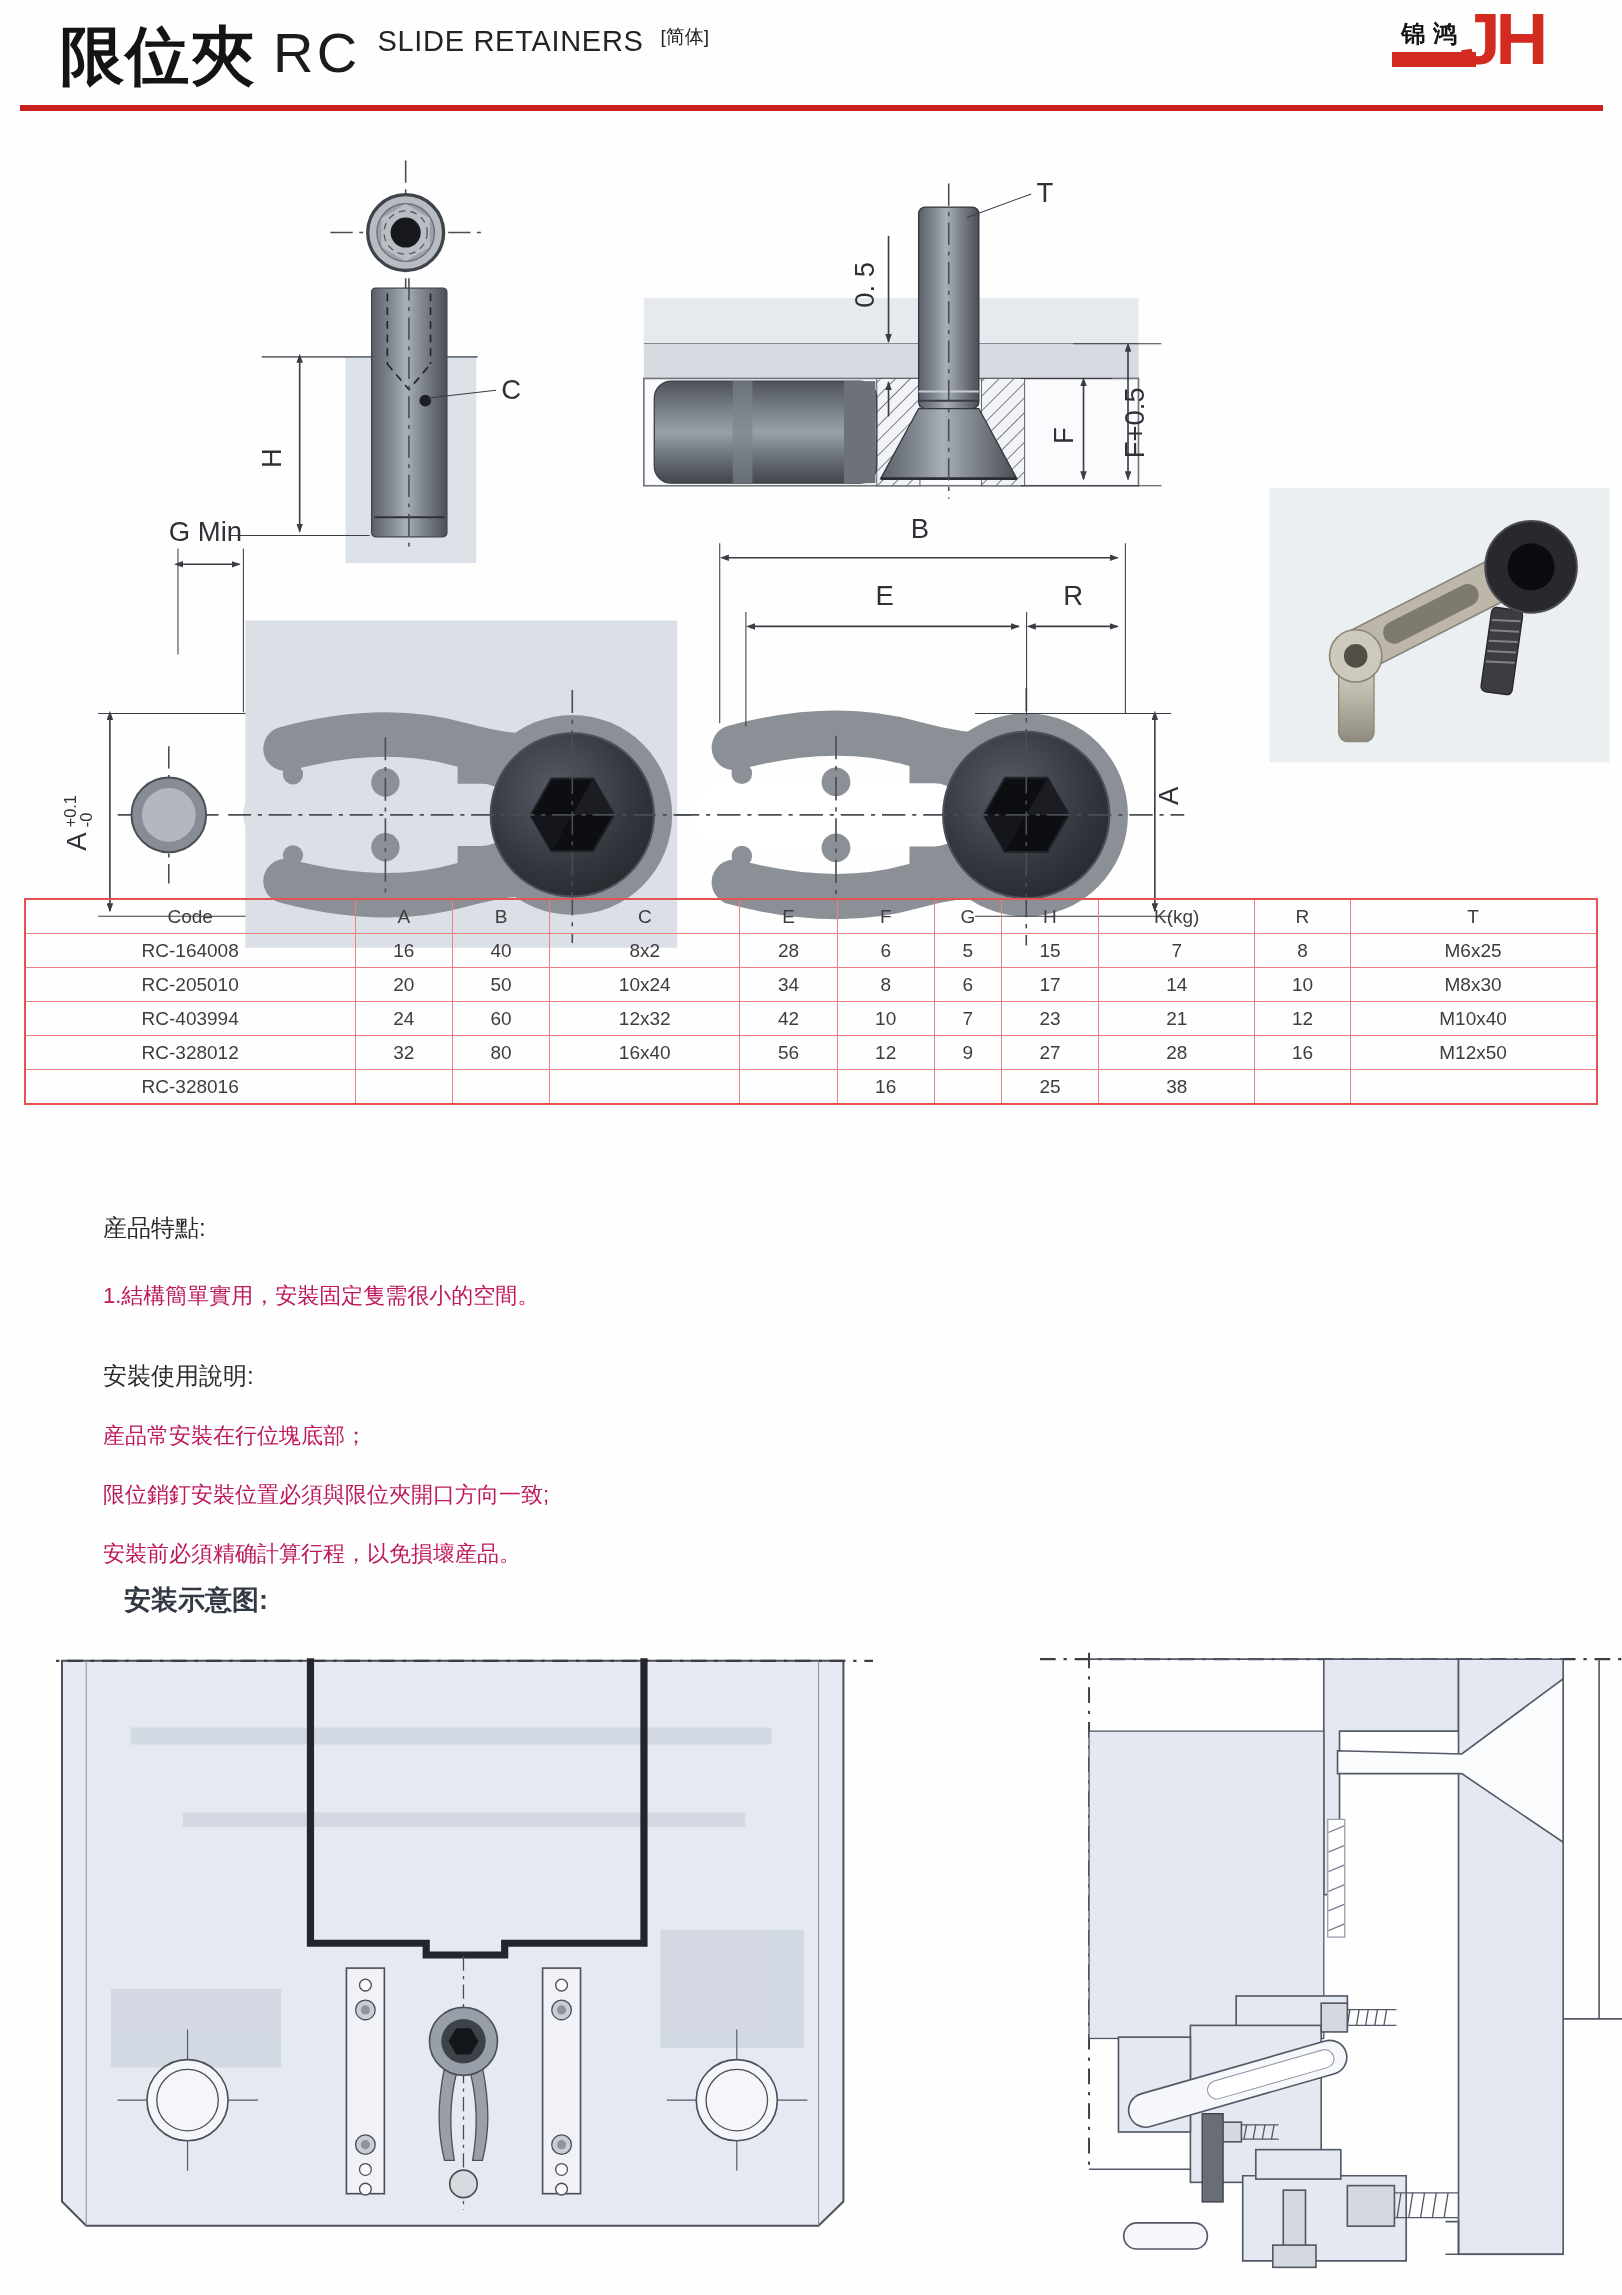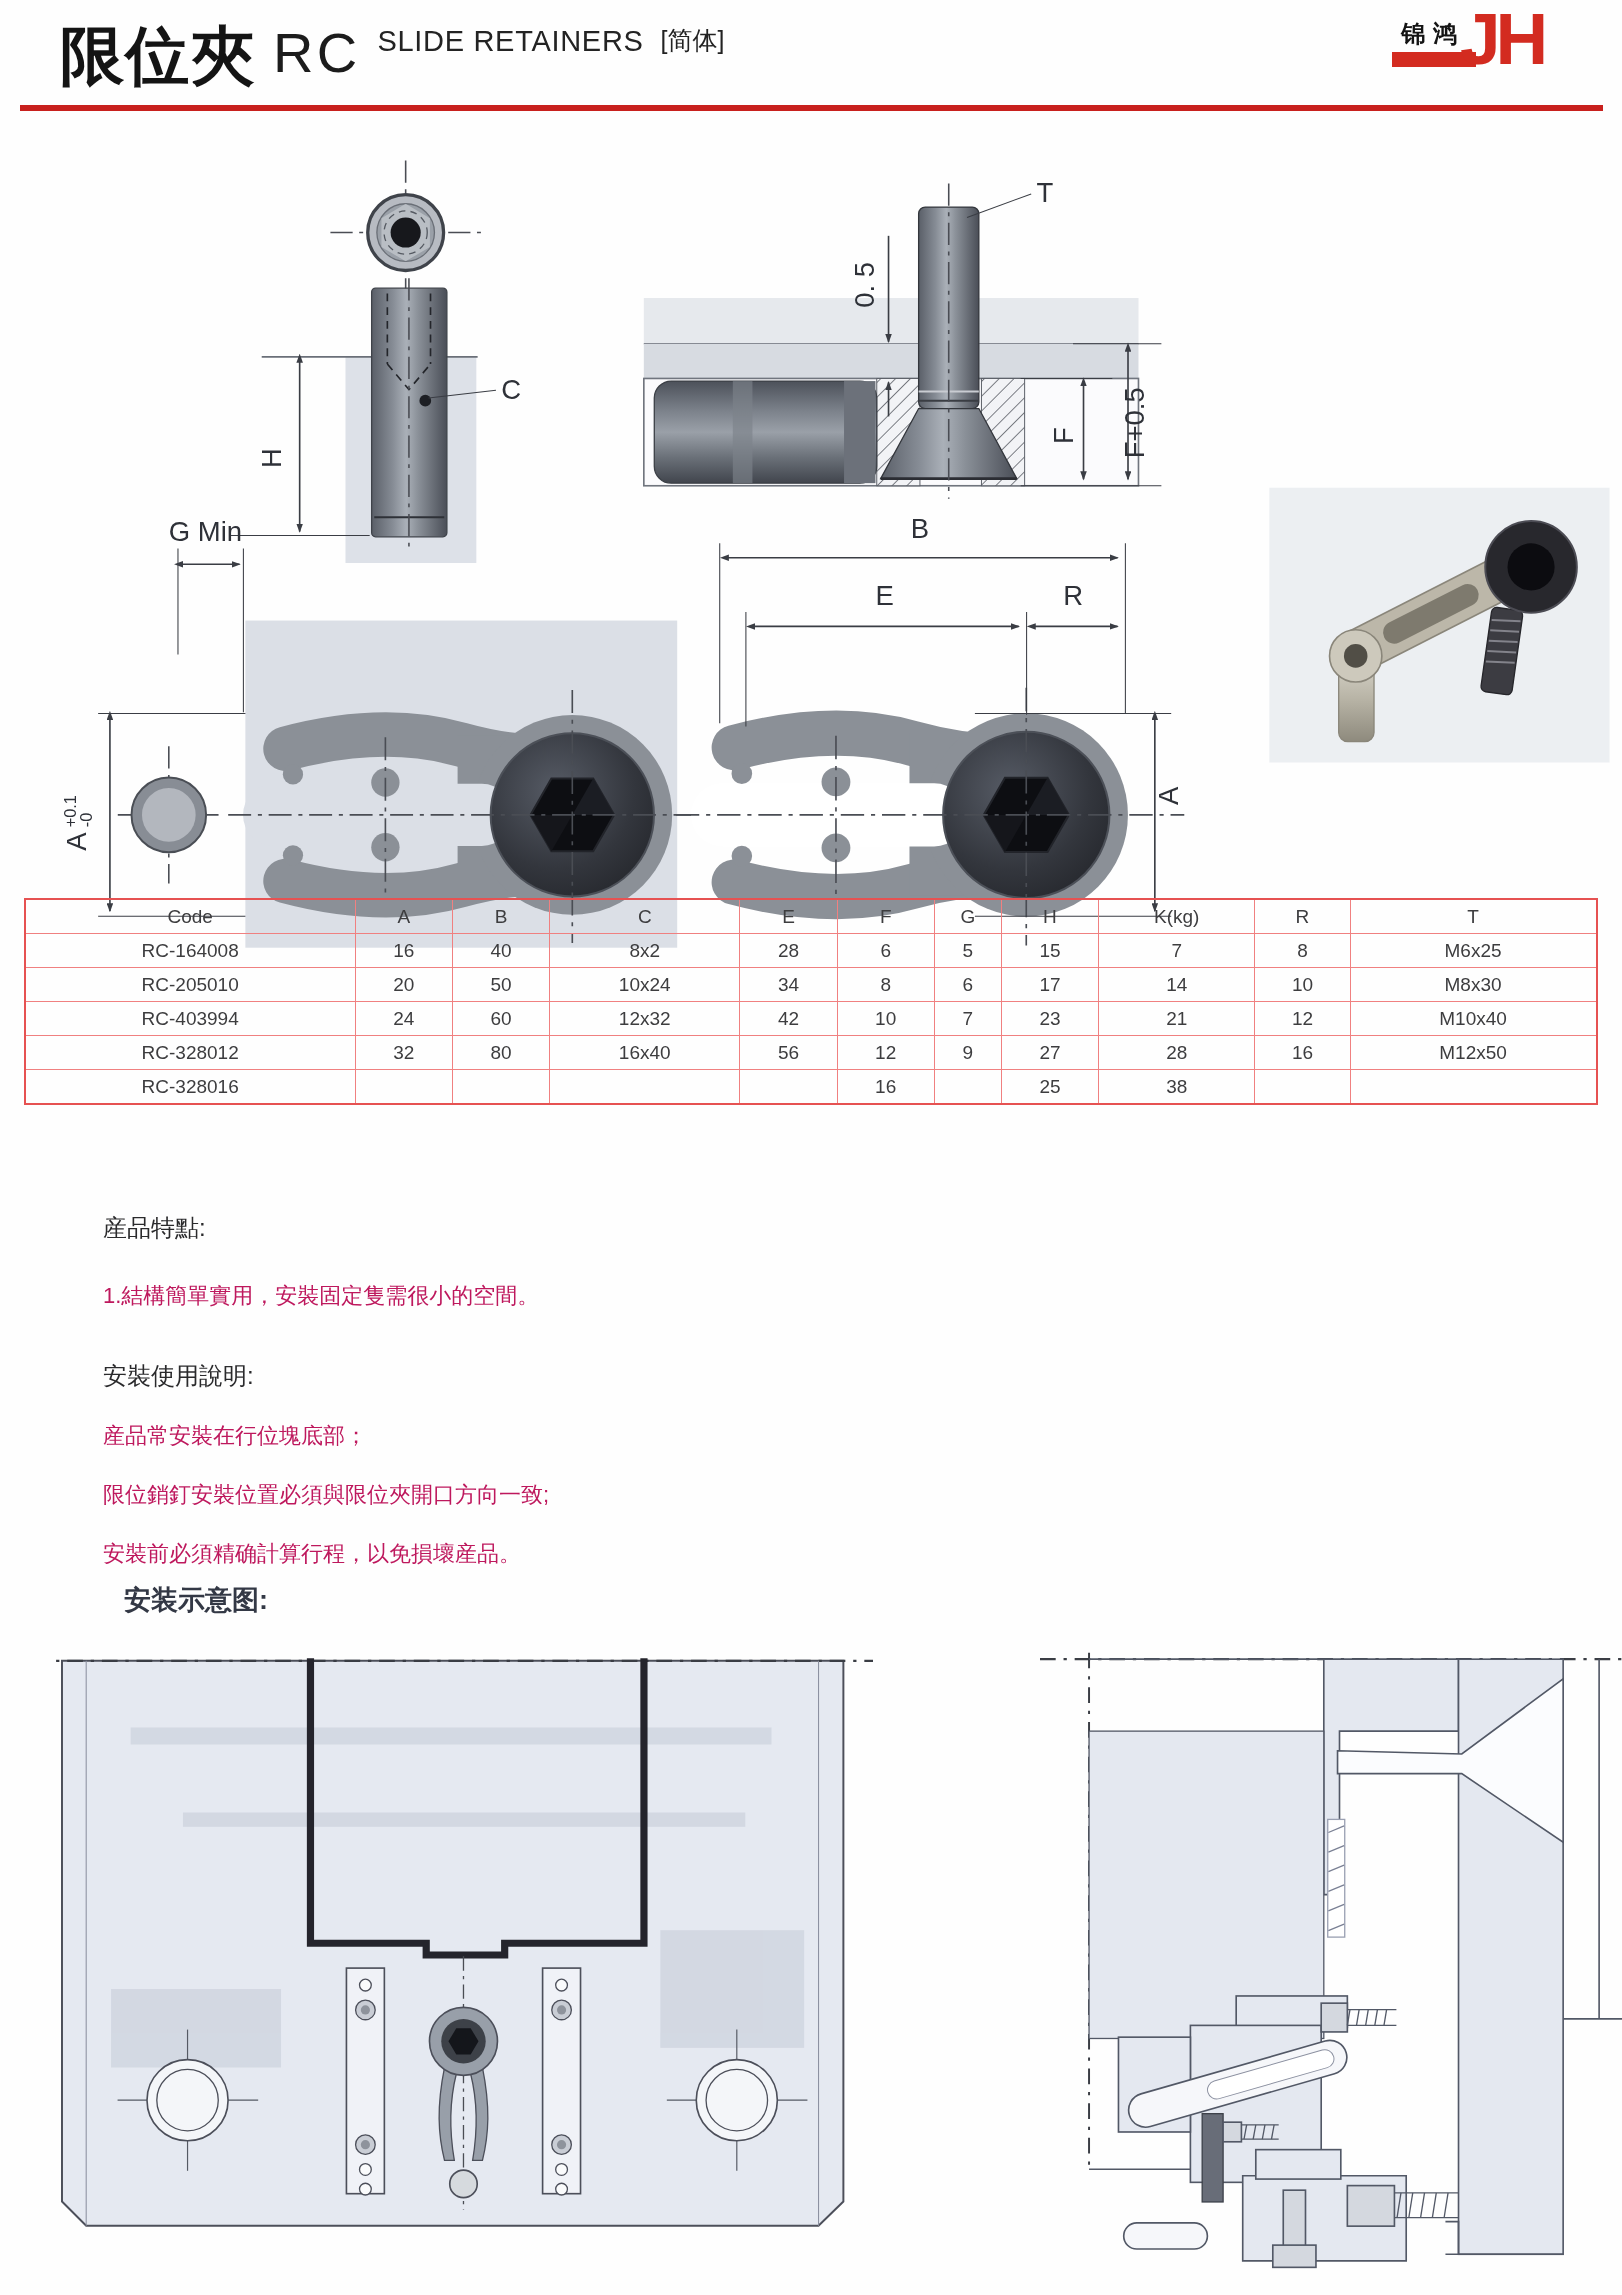--- a/index.html
+++ b/index.html
@@ -3,21 +3,21 @@
 <meta charset="utf-8">
 <style>
   html,body{margin:0;padding:0;background:#ffffff;}
   .page{position:relative;width:1622px;height:2295px;background:#fefefe;overflow:hidden;
         font-family:"Liberation Sans", sans-serif;color:#2f2f31;}
   
   .hdr-title{position:absolute;left:60px;top:23.6px;display:flex;align-items:flex-start;gap:17px;}
   .t-zh{font-size:64px;font-weight:600;letter-spacing:1.3px;color:#141414;line-height:1;}
   .t-code{font-size:56px;font-weight:400;letter-spacing:3.3px;color:#1c1c1c;line-height:1.05;}
   .t-en{font-size:29px;font-weight:400;letter-spacing:0.7px;color:#232323;line-height:1.2;padding-bottom:5.2px;}
-  .t-tag{font-size:25px;color:#222;padding-bottom:34px;}
+  .t-tag{font-size:19px;color:#222;padding-bottom:34px;}
   .redline{position:absolute;left:19.6px;top:105px;width:1583px;height:5.9px;background:#c8201d;}
   .logo{position:absolute;left:1392px;top:9.2px;width:170px;height:85px;}
   .logo .zh{position:absolute;left:9.2px;top:9.2px;font-size:24px;font-weight:700;letter-spacing:7.9px;color:#141414;}
   .logo .bar{position:absolute;left:0px;top:43px;width:84px;height:14.4px;background:#d32b20;}
   .logo .jh{position:absolute;left:68px;top:-11.8px;font-size:73px;font-weight:800;letter-spacing:-5.2px;color:#d32b20;}
   
   .spec-table{position:absolute;left:23.6px;top:898px;width:1574px;border-collapse:collapse;
               border:2.6px solid #e65252;table-layout:fixed;}
   .spec-table th,.spec-table td{border:1.3px solid #f08080;height:33px;text-align:center;
               font-size:19px;font-weight:400;color:#3d3d3f;padding:0;}

